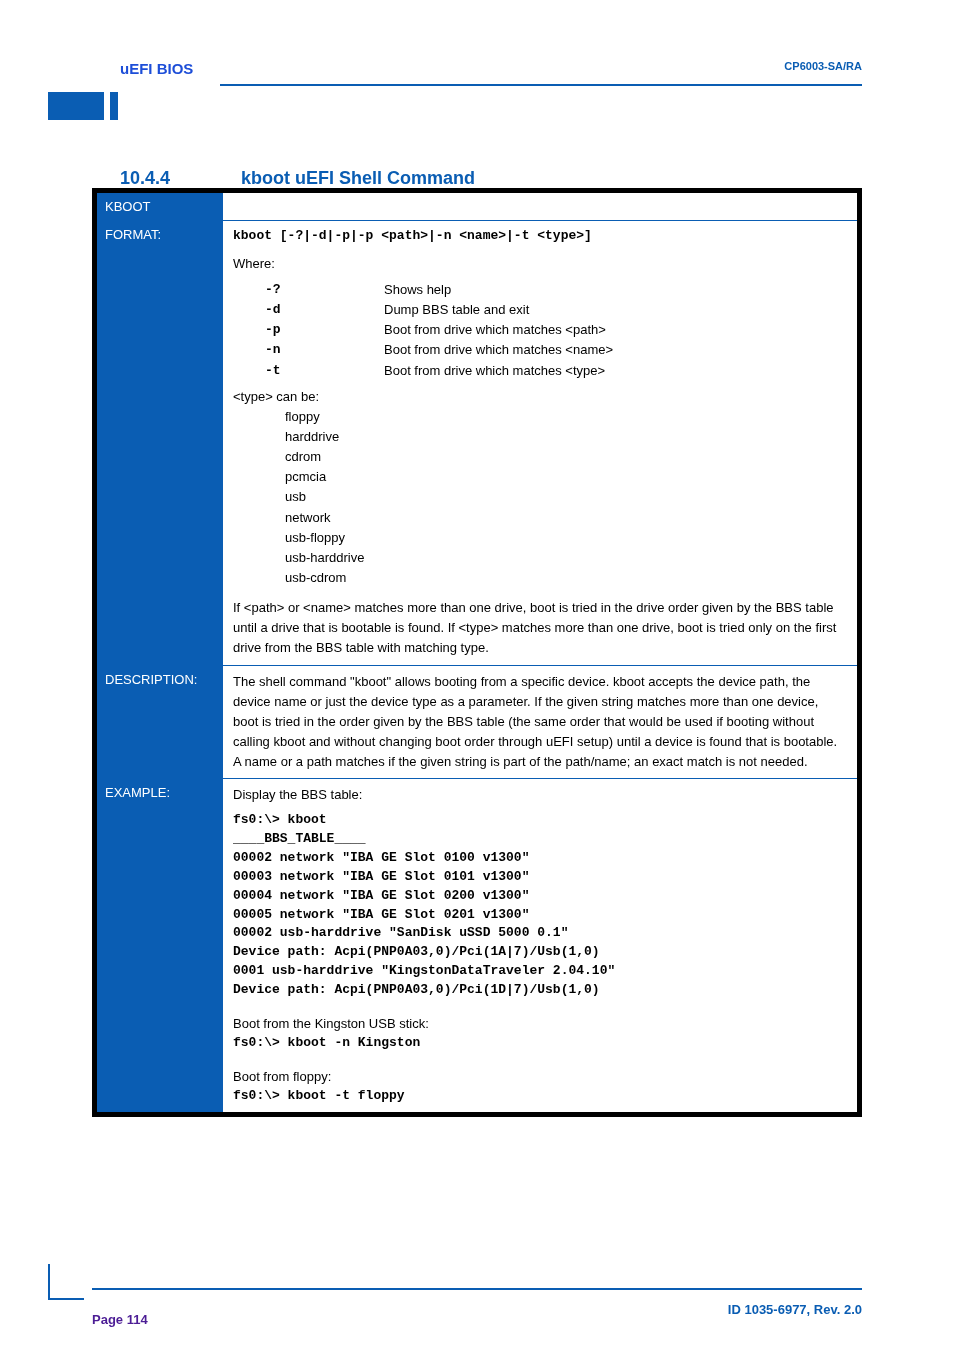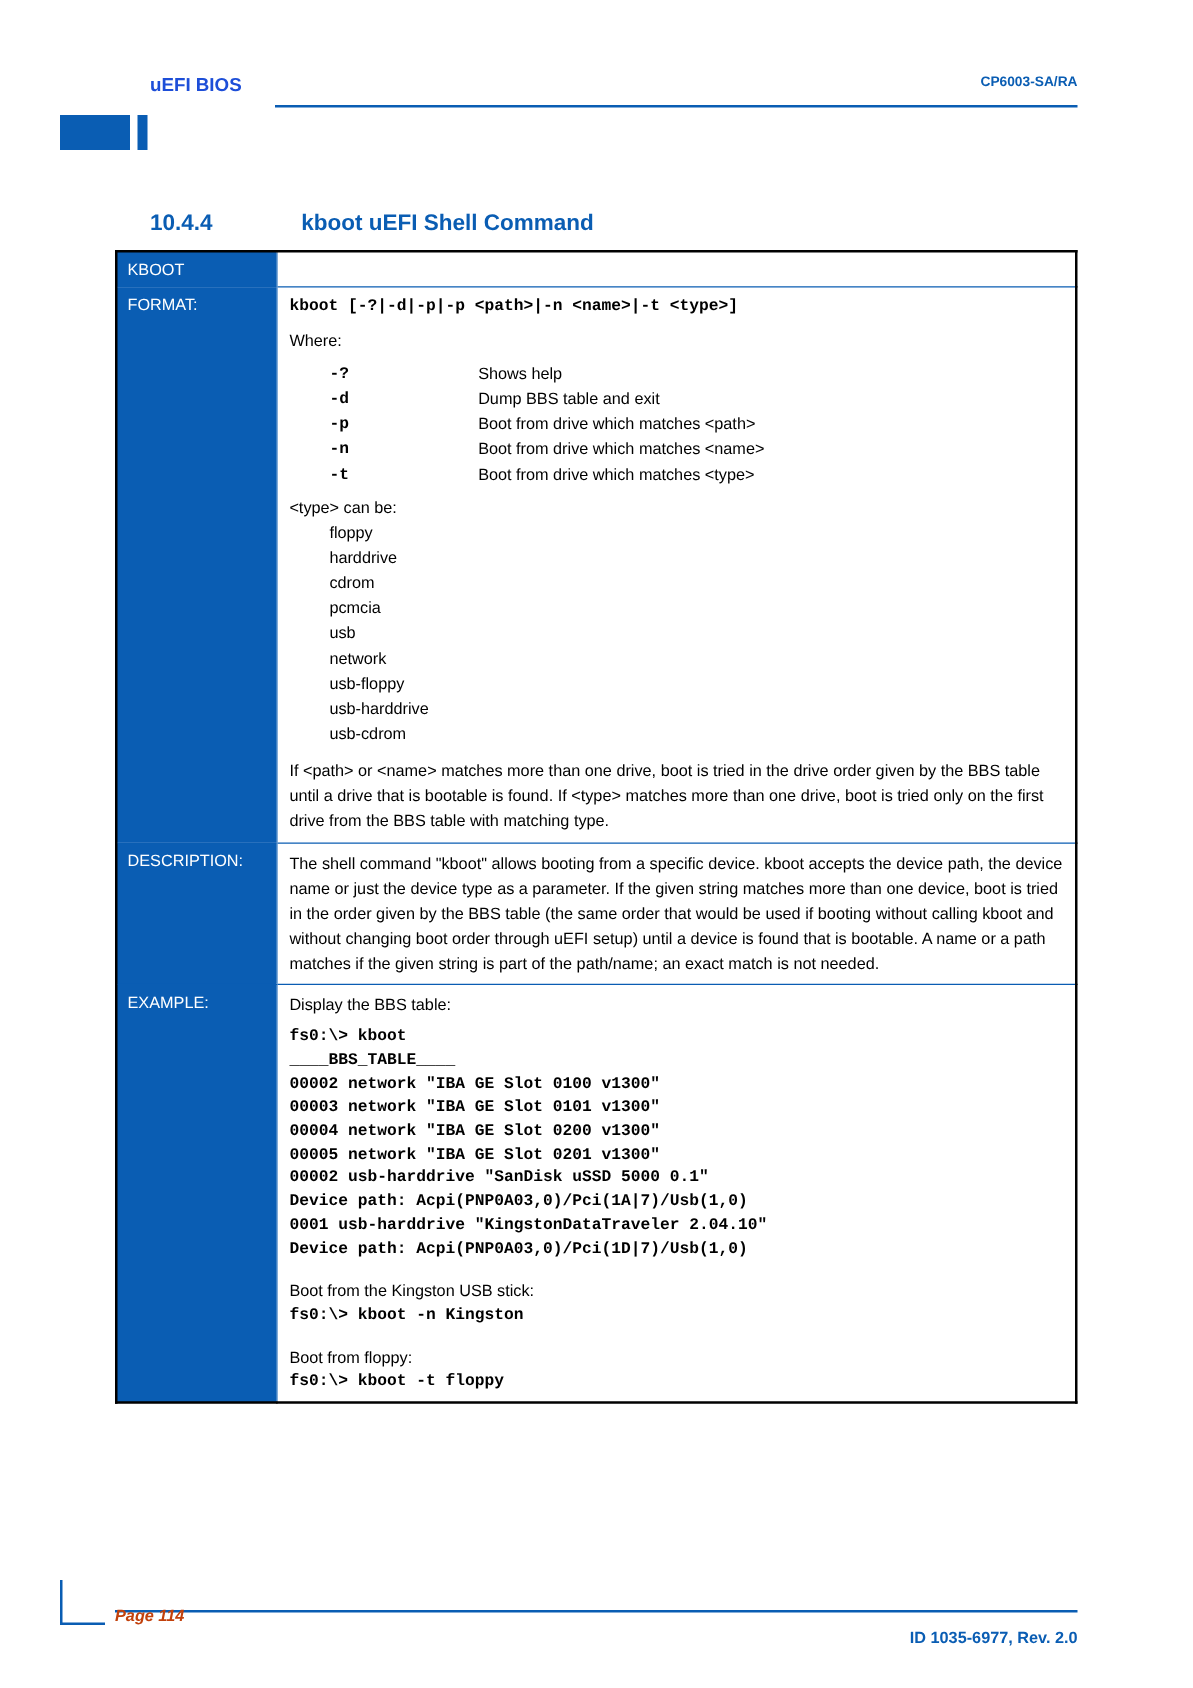--- a/index.html
+++ b/index.html
@@ -69,24 +69,24 @@
     position: absolute;
     top: 168px;
     left: 220px;
     font-size: 18px;
     font-weight: bold;
     color: #0a5db3;
     margin-left: 21px;
   }
   .table {
     position: absolute;
-    top: 200px;
-    left: 92px;
-    right: 92px;
-    border: 2px solid #000000;
+    top: 188px;
+    left: 92px;
+    right: 92px;
+    border: 5px solid #000000;
     border-collapse: collapse;
   }
   .table td.label {
     background: #0a5db3;
     color: #fff;
     width: 128px;
     vertical-align: top;
     padding: 6px 8px;
     border-top: 1px solid #0a5db3;
     border-bottom: 1px solid #0a5db3;
@@ -104,37 +104,36 @@
     font-family: "Courier New", monospace;
     font-weight: bold;
     font-size: 13px;
     line-height: 1.45;
     white-space: pre;
   }
   .indent-block { margin-left: 32px; }
   .options-row { display: flex; }
   .opt-key { width: 100px; font-family: "Courier New", monospace; font-weight: bold; }
   .opt-val { flex: 1; margin-left: 19px; }
-  .sub-indent { margin-left: 0; }
+  .sub-indent { margin-left: 20px; }
   .foot-rule {
     position: absolute;
     bottom: 60px;
     left: 92px;
     right: 92px;
     height: 2px;
     background: #0a5db3;
   }
   .footer-left {
     position: absolute;
-    bottom: 50px;
-    left: 92px;
-    font-size: 13px;
-    font-weight: bold;
-    color: #c2410c;
-    font-style: italic;
+    bottom: 23px;
+    left: 92px;
+    font-size: 13px;
+    font-weight: bold;
+    color: #4c1d95;
   }
   .footer-right {
     position: absolute;
     bottom: 33px;
     right: 92px;
     font-size: 13px;
     font-weight: bold;
     color: #0a5db3;
   }
   .page-edge {

